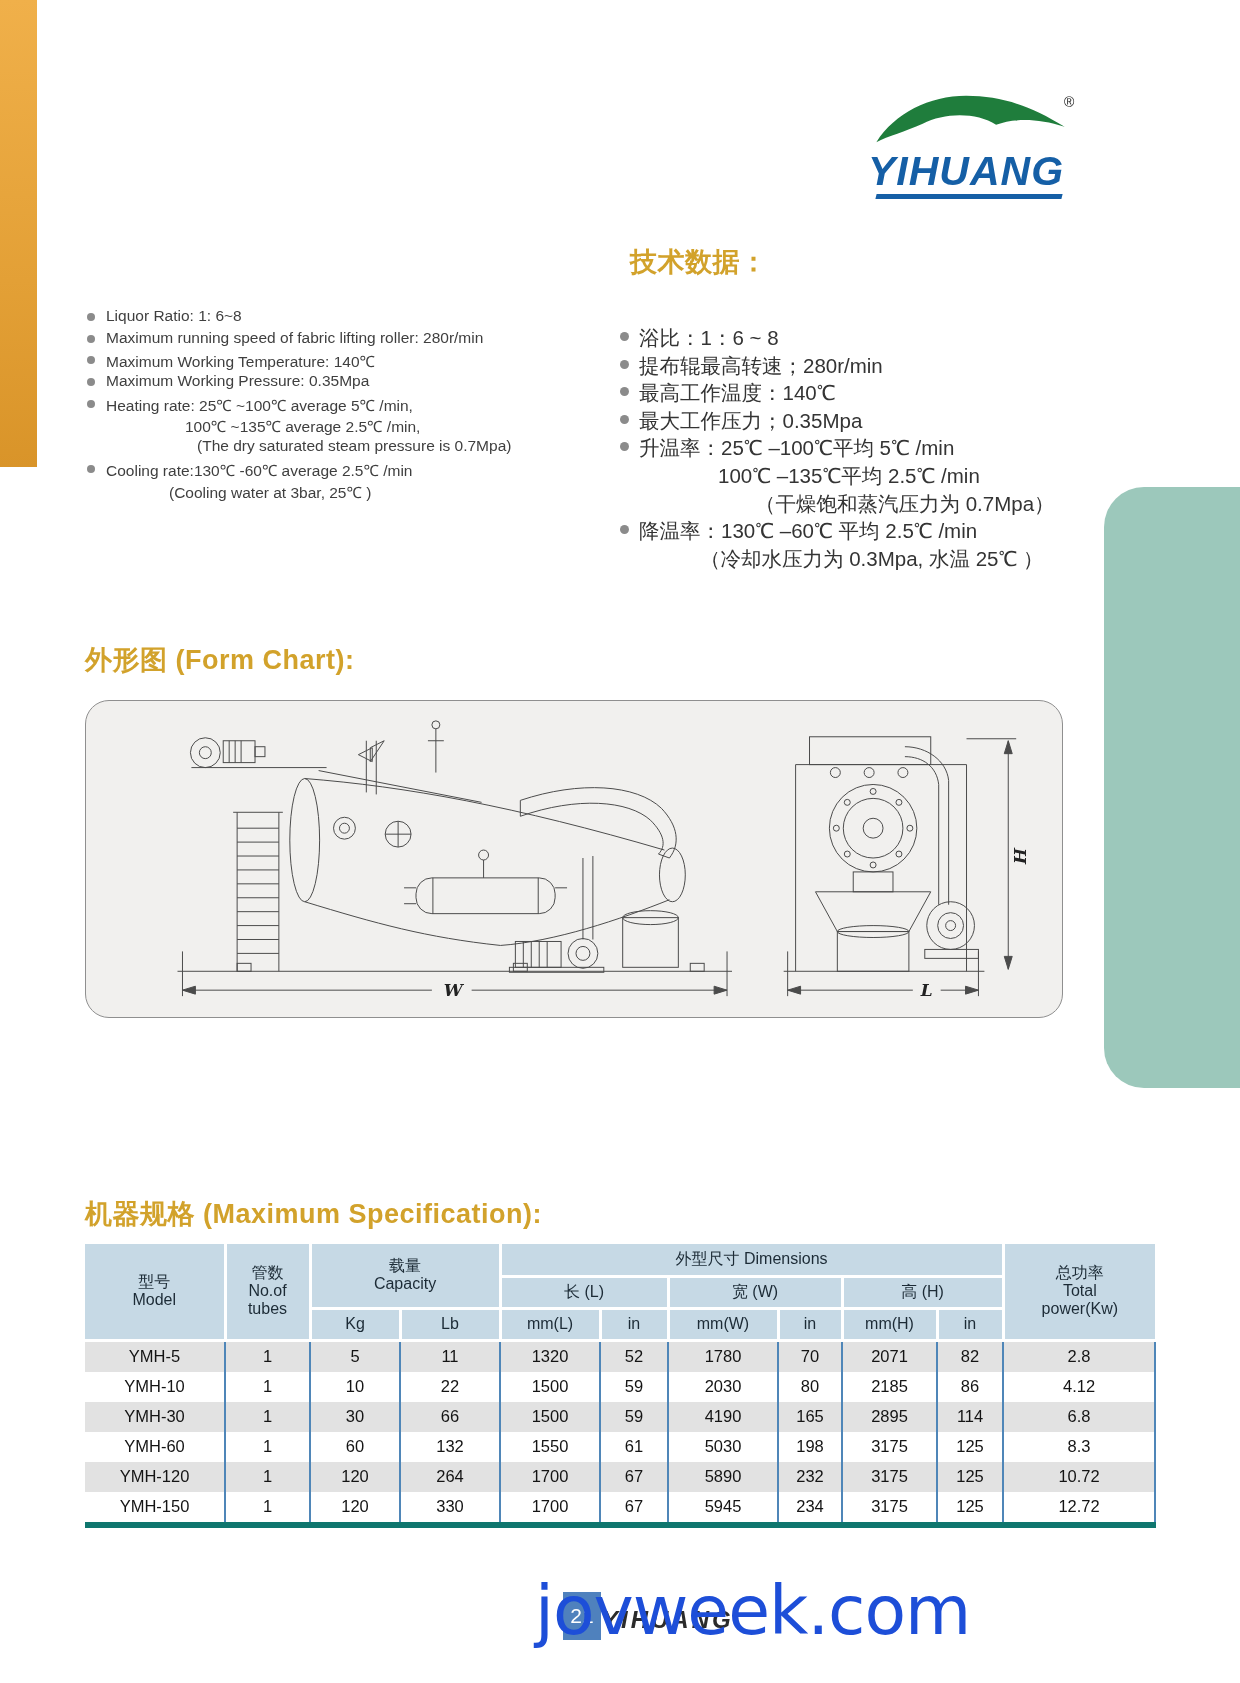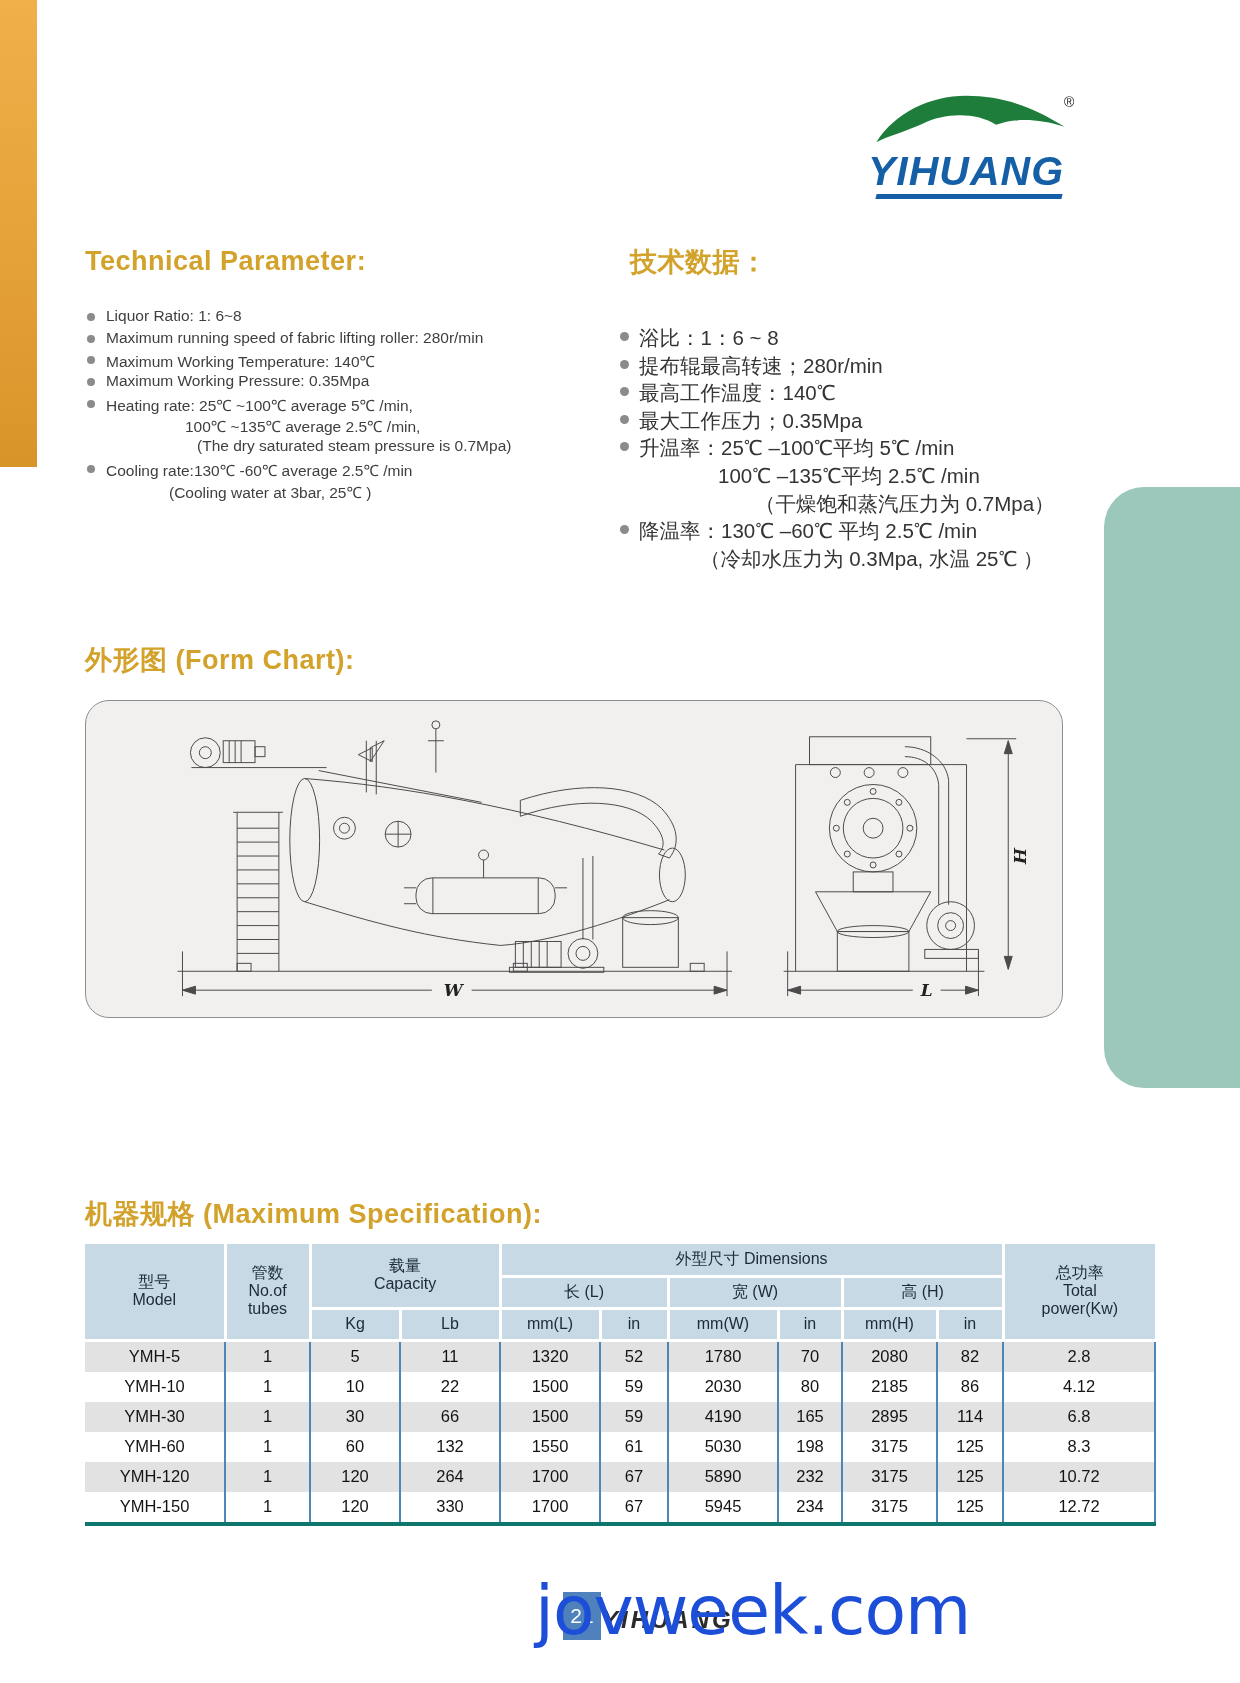--- a/index.html
+++ b/index.html
@@ -51,21 +51,21 @@
   .spec-table{position:absolute;left:85px;top:1244px;width:1070px;border-collapse:collapse;
               table-layout:fixed;}
   .spec-table thead tr{height:32px;}
   .spec-table th{background:#c6d9e5;font-weight:normal;font-size:16px;color:#1c2b36;
                  white-space:pre-line;line-height:1.12;padding:0;text-align:center;vertical-align:middle;
                  border-right:3px solid #ffffff;border-bottom:3px solid #ffffff;}
   .spec-table th.last{border-right:none;}
   .spec-table td{height:30px;padding:0;text-align:center;vertical-align:middle;
                  font-size:16.5px;color:#141414;border-right:2px solid #4f86b8;}
   .spec-table tbody tr.odd{background:#e2e2e2;}
-  .spec-table tbody tr:last-child td{border-bottom:4px solid #0f766e;}
+  .spec-table tbody tr:last-child td{border-bottom:6px solid #0f766e;}
 
   
   .pagenum-box{position:absolute;left:563px;top:1592px;width:38px;height:48px;background:#4f81bd;
                color:#ffffff;font-size:21px;display:flex;align-items:center;justify-content:center;z-index:2;}
   .footer-brand{position:absolute;left:602px;top:1606px;font-size:24px;font-weight:bold;font-style:italic;
                 color:#2b2b2b;letter-spacing:3px;z-index:1;}
   .watermark{position:absolute;left:535px;top:1574px;font-size:68px;line-height:1.1;color:#1d4ed8;
              font-family:"DejaVu Sans",sans-serif;z-index:3;letter-spacing:-1px;}
 </style>
 </head>
@@ -78,21 +78,20 @@
 
   <div class="logo">
     <svg class="swoosh" width="196" height="56" viewBox="0 0 200 58">
       <path d="M3,52 C22,22 58,4 96,4 C132,4 162,14 198,36 C170,27 146,27 127,34 C107,21 74,21 51,33 C33,41 15,46 3,52 Z" fill="#1f7d3c"></path>
     </svg>
     <div class="word">YIHUANG</div>
     <div class="underline"></div>
     <div class="reg">®</div>
   </div>
 
-  <div class="gold-h h-en">Technical Parameter:</div>
   <div class="gold-h h-cn">技术数据：</div>
   <div class="gold-h h-form">外形图 (Form Chart):</div>
   <div class="gold-h h-spec">机器规格 (Maximum  Specification):</div>
 
   <div class="plist list-en">
       <div class="tp-line i0">
         <span class="dot"></span>
         <span>Liquor Ratio: 1: 6~8</span>
       </div>
       <div class="tp-line i0">
@@ -362,21 +361,21 @@
     <tbody>
         <tr class="odd">
           <td>YMH-5</td>
           <td>1</td>
           <td>5</td>
           <td>11</td>
           <td>1320</td>
           <td>52</td>
           <td>1780</td>
           <td>70</td>
-          <td>2080</td>
+          <td>2071</td>
           <td>82</td>
           <td>2.8</td>
         </tr>
         <tr>
           <td>YMH-10</td>
           <td>1</td>
           <td>10</td>
           <td>22</td>
           <td>1500</td>
           <td>59</td>

